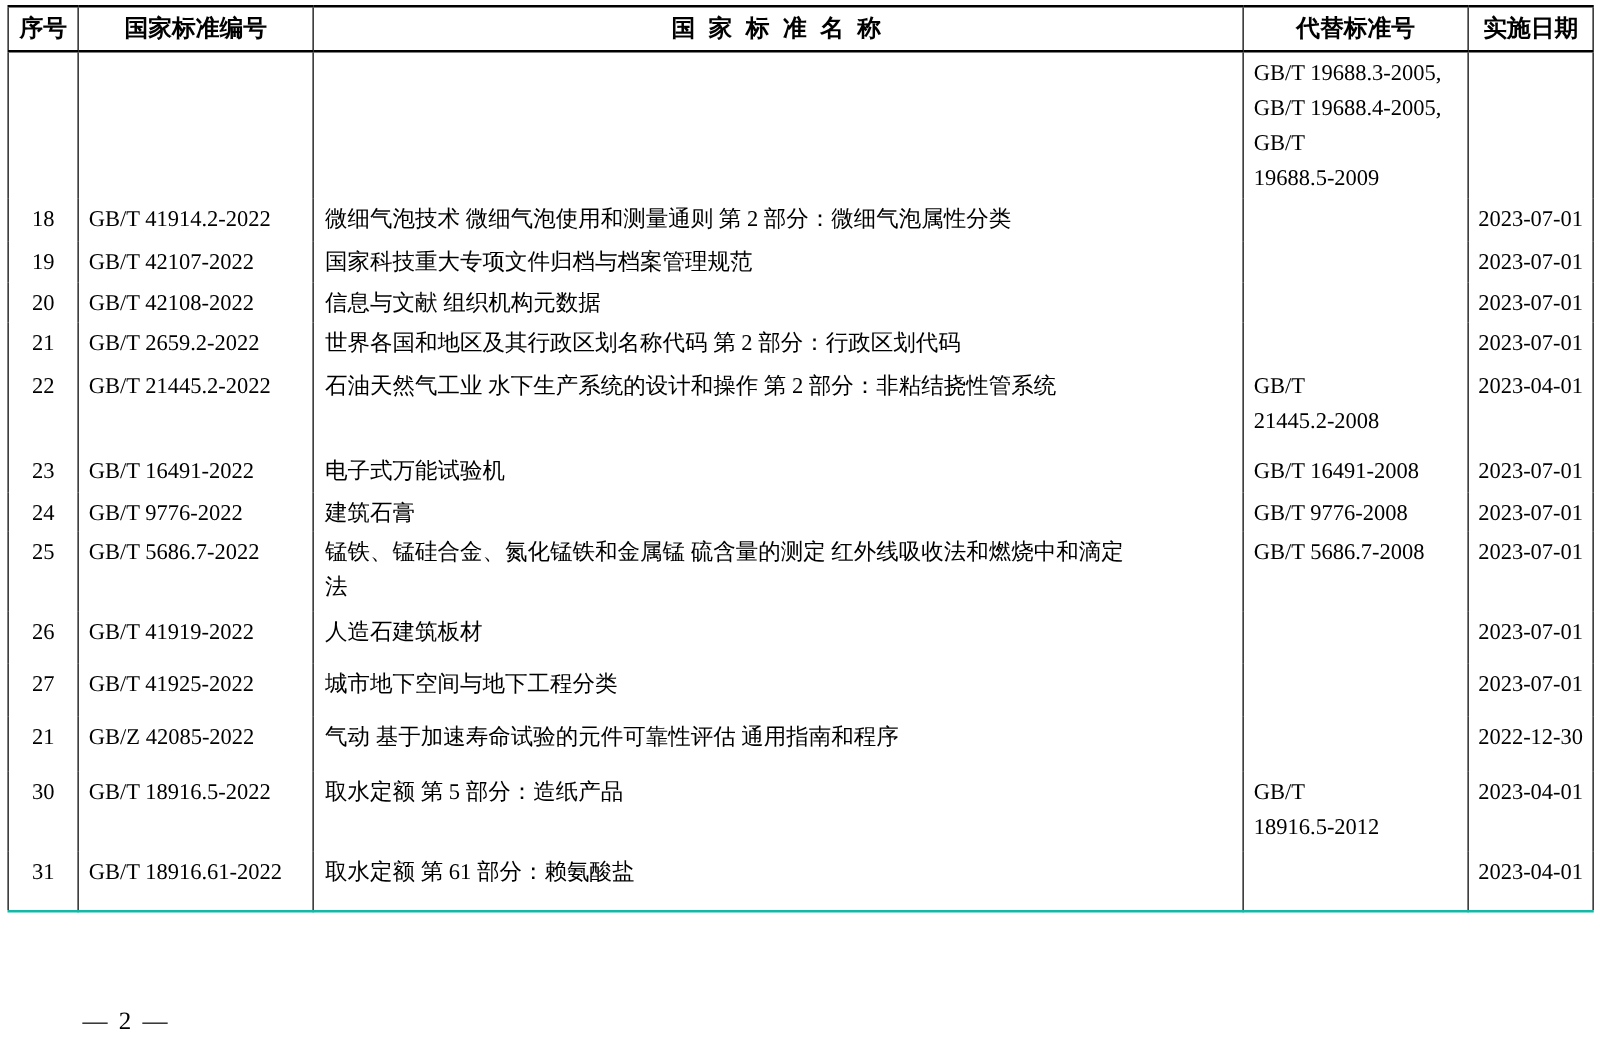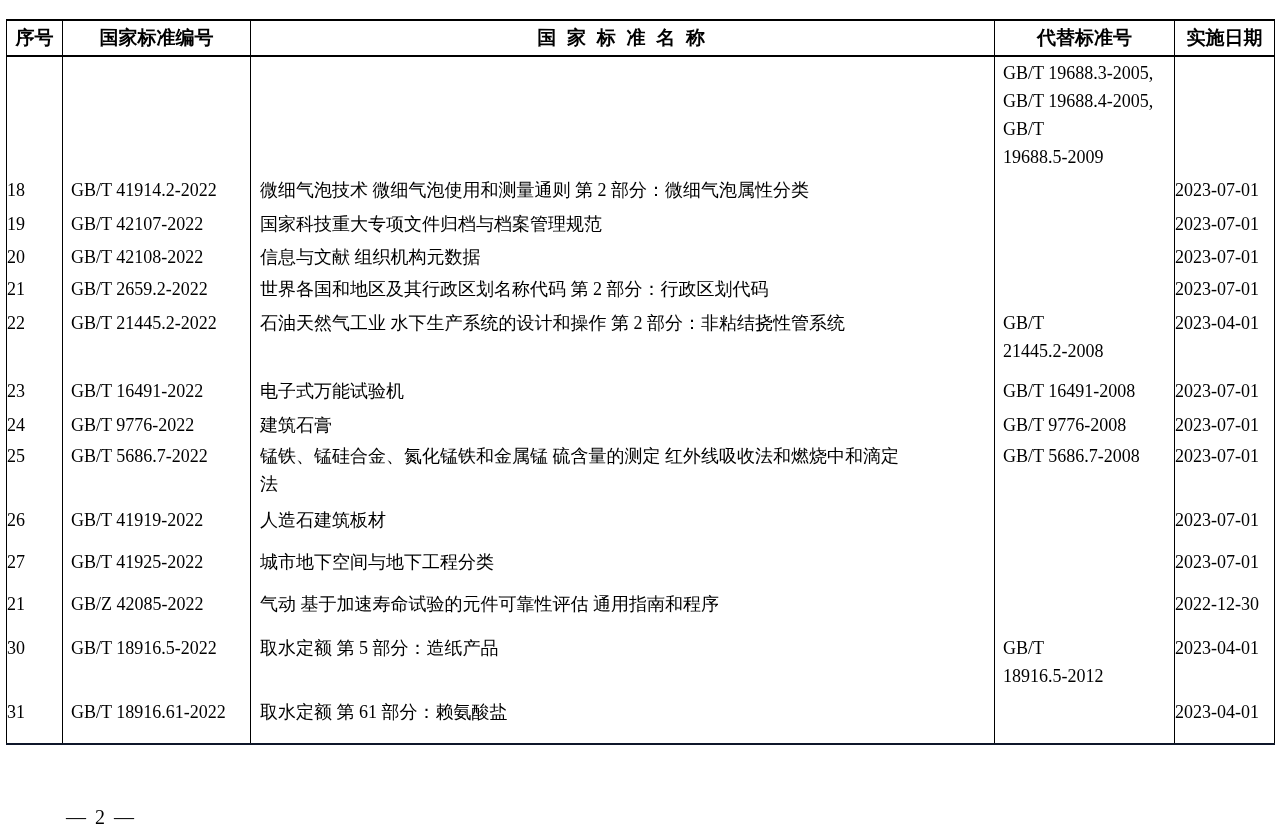--- a/index.html
+++ b/index.html
@@ -5,26 +5,26 @@
   * { margin: 0; padding: 0; box-sizing: border-box; }
   html, body {
     width: 1280px; height: 840px;
     background: #ffffff;
     font-family: "Liberation Serif", "DejaVu Serif", serif;
     color: #000;
     overflow: hidden;
   }
   .page { position: relative; width: 1280px; height: 840px; }
   table.std-table {
-    position: absolute; left: 6px; top: 19px;
+    position: absolute; left: 6px; top: 4px;
     width: 1268px;
     border-collapse: collapse;
     table-layout: fixed;
     border-top: 2.5px solid #000;
-    border-bottom: 2px solid #0f172a;
+    border-bottom: 2px solid #14b8a6;
   }
   thead th {
     border: 1px solid #000;
     border-top: 2.5px solid #000;
     border-bottom: 2px solid #000;
     height: 36px;
     vertical-align: middle;
     text-align: center;
     font-weight: bold;
     font-size: 19px;
@@ -34,21 +34,21 @@
     border-left: 1px solid #000;
     border-right: 1px solid #000;
     border-top: none;
     border-bottom: none;
     vertical-align: top;
     padding-top: 2px;
     font-size: 18px;
     line-height: 28px;
     overflow: hidden;
   }
-  td.no, td.date { }
+  td.no, td.date { text-align: center; }
   td.code { padding-left: 8px; padding-right: 4px; white-space: nowrap; }
   td.name { padding-left: 9px; padding-right: 8px; white-space: pre-line; }
   td.rep  { padding-left: 8px; padding-right: 4px; white-space: pre-line; }
   .footer {
     position: absolute;
     left: 66px; top: 806px;
     font-size: 20px;
     letter-spacing: 2px;
   }
 </style>

